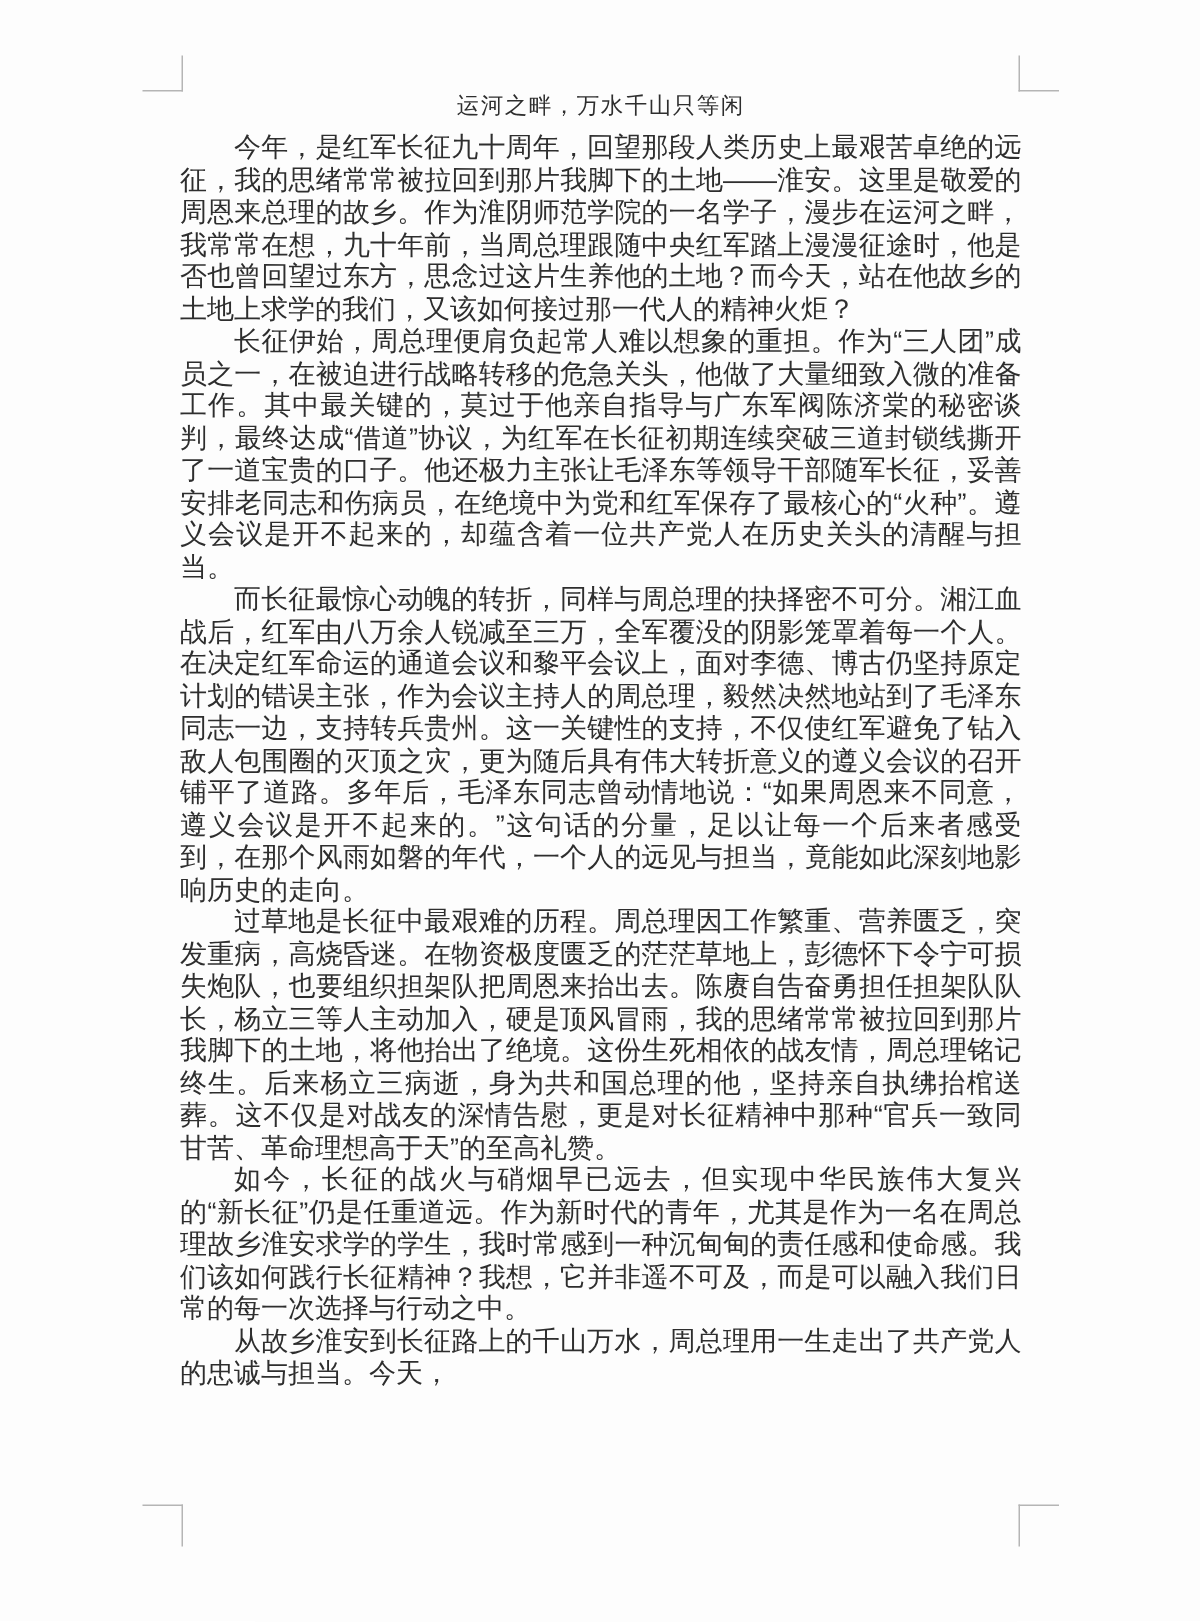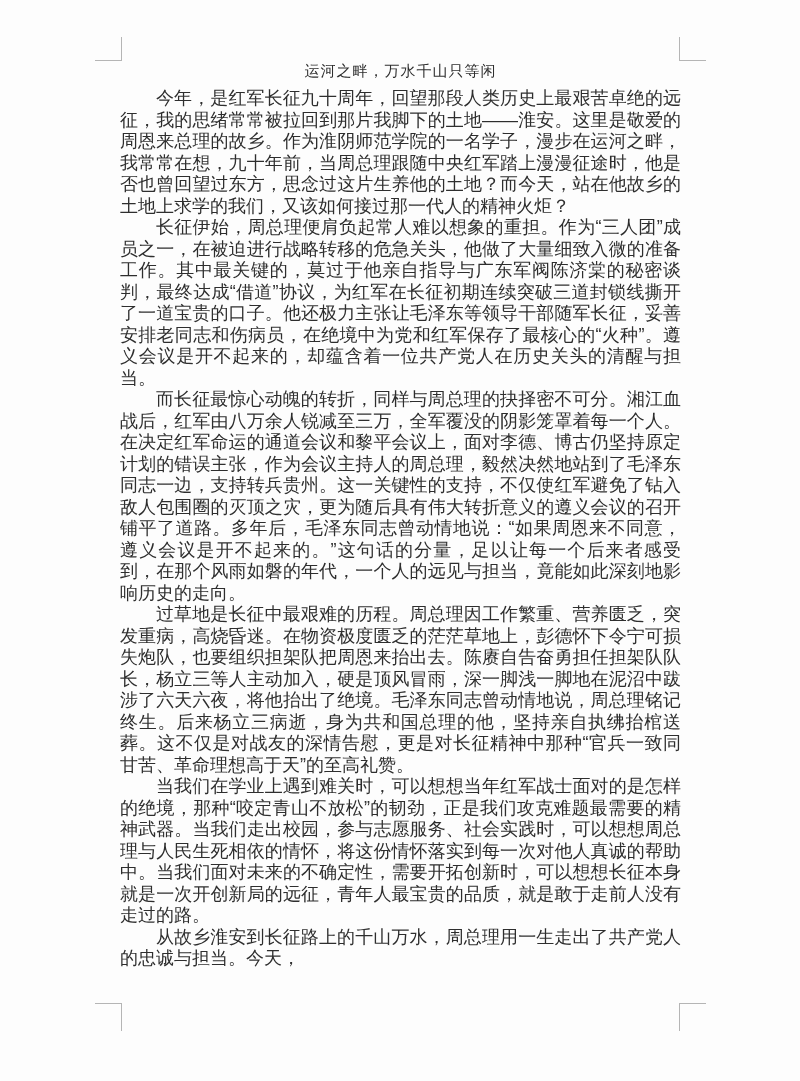--- a/index.html
+++ b/index.html
@@ -61,18 +61,18 @@
   <div class="mark tl"></div>
   <div class="mark tr"></div>
   <div class="mark bl"></div>
   <div class="mark br"></div>
 
   <div class="content">
     <div class="doc-title">运河之畔，万水千山只等闲</div>
     <p>今年，是红军长征九十周年，回望那段人类历史上最艰苦卓绝的远征，我的思绪常常被拉回到那片我脚下的土地——淮安。这里是敬爱的周恩来总理的故乡。作为淮阴师范学院的一名学子，漫步在运河之畔，我常常在想，九十年前，当周总理跟随中央红军踏上漫漫征途时，他是否也曾回望过东方，思念过这片生养他的土地？而今天，站在他故乡的土地上求学的我们，又该如何接过那一代人的精神火炬？</p>
     <p>长征伊始，周总理便肩负起常人难以想象的重担。作为“三人团”成员之一，在被迫进行战略转移的危急关头，他做了大量细致入微的准备工作。其中最关键的，莫过于他亲自指导与广东军阀陈济棠的秘密谈判，最终达成“借道”协议，为红军在长征初期连续突破三道封锁线撕开了一道宝贵的口子。他还极力主张让毛泽东等领导干部随军长征，妥善安排老同志和伤病员，在绝境中为党和红军保存了最核心的“火种”。遵义会议是开不起来的，却蕴含着一位共产党人在历史关头的清醒与担当。</p>
     <p>而长征最惊心动魄的转折，同样与周总理的抉择密不可分。湘江血战后，红军由八万余人锐减至三万，全军覆没的阴影笼罩着每一个人。在决定红军命运的通道会议和黎平会议上，面对李德、博古仍坚持原定计划的错误主张，作为会议主持人的周总理，毅然决然地站到了毛泽东同志一边，支持转兵贵州。这一关键性的支持，不仅使红军避免了钻入敌人包围圈的灭顶之灾，更为随后具有伟大转折意义的遵义会议的召开铺平了道路。多年后，毛泽东同志曾动情地说：“如果周恩来不同意，遵义会议是开不起来的。”这句话的分量，足以让每一个后来者感受到，在那个风雨如磐的年代，一个人的远见与担当，竟能如此深刻地影响历史的走向。</p>
-    <p>过草地是长征中最艰难的历程。周总理因工作繁重、营养匮乏，突发重病，高烧昏迷。在物资极度匮乏的茫茫草地上，彭德怀下令宁可损失炮队，也要组织担架队把周恩来抬出去。陈赓自告奋勇担任担架队队长，杨立三等人主动加入，硬是顶风冒雨，深一脚浅一脚地在泥沼中跋涉了六天六夜，将他抬出了绝境。毛泽东同志曾动情地说，周总理铭记终生。后来杨立三病逝，身为共和国总理的他，坚持亲自执绋抬棺送葬。这不仅是对战友的深情告慰，更是对长征精神中那种“官兵一致同甘苦、革命理想高于天”的至高礼赞。</p>
-    <p>当我们在学业上遇到难关时，可以想想当年红军战士面对的是怎样的绝境，那种“咬定青山不放松”的韧劲，正是我们攻克难题最需要的精神武器。当我们走出校园，参与志愿服务、社会实践时，可以想想周总理与人民生死相依的情怀，将这份情怀落实到每一次对他人真诚的帮助中。当我们面对未来的不确定性，需要开拓创新时，可以想想长征本身就是一次开创新局的远征，青年人最宝贵的品质，就是敢于走前人没有走过的路。</p>
+    <p>过草地是长征中最艰难的历程。周总理因工作繁重、营养匮乏，突发重病，高烧昏迷。在物资极度匮乏的茫茫草地上，彭德怀下令宁可损失炮队，也要组织担架队把周恩来抬出去。陈赓自告奋勇担任担架队队长，杨立三等人主动加入，硬是顶风冒雨，我的思绪常常被拉回到那片我脚下的土地，将他抬出了绝境。这份生死相依的战友情，周总理铭记终生。后来杨立三病逝，身为共和国总理的他，坚持亲自执绋抬棺送葬。这不仅是对战友的深情告慰，更是对长征精神中那种“官兵一致同甘苦、革命理想高于天”的至高礼赞。</p>
+    <p>如今，长征的战火与硝烟早已远去，但实现中华民族伟大复兴的“新长征”仍是任重道远。作为新时代的青年，尤其是作为一名在周总理故乡淮安求学的学生，我时常感到一种沉甸甸的责任感和使命感。我们该如何践行长征精神？我想，它并非遥不可及，而是可以融入我们日常的每一次选择与行动之中。</p>
     <p>从故乡淮安到长征路上的千山万水，周总理用一生走出了共产党人的忠诚与担当。今天，</p>
   </div>
 
 </div>
 
 </body></html>

